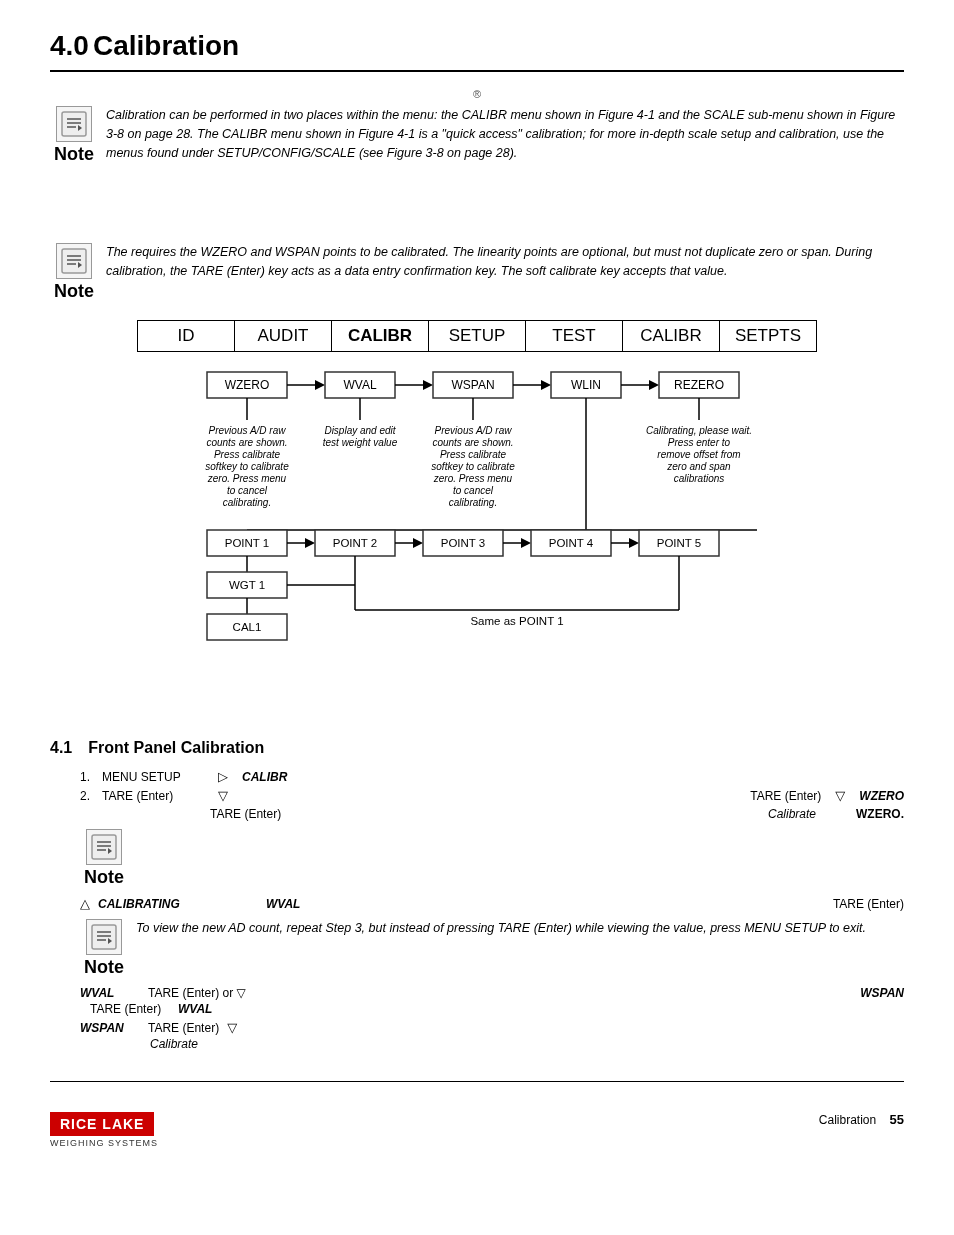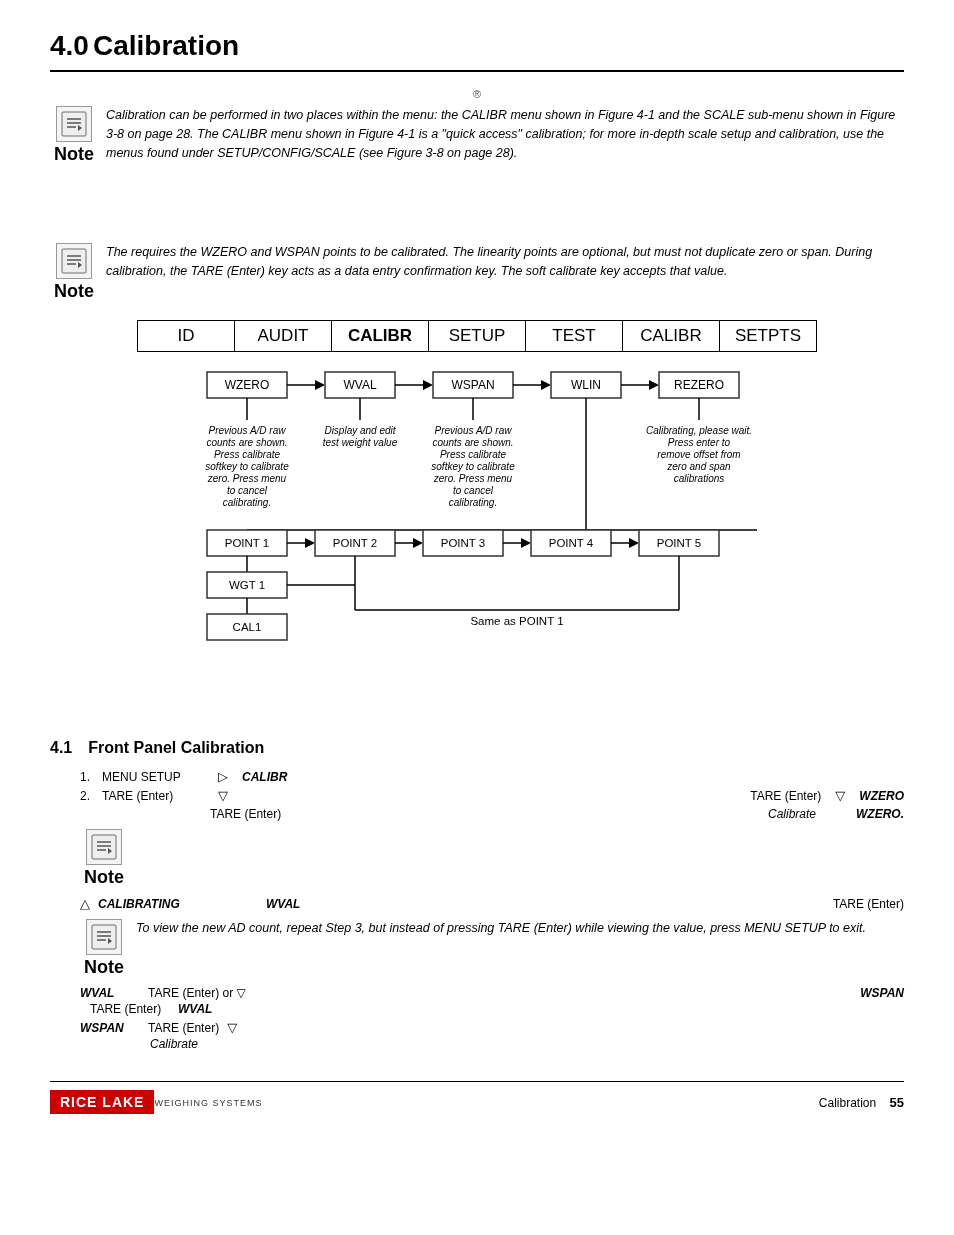--- a/index.html
+++ b/index.html
@@ -121,22 +121,23 @@
       position: relative;
       margin-top: 30px;
       border-top: 1.5px solid #000;
       padding-top: 8px;
       display: flex;
       justify-content: space-between;
       align-items: center;
     }
     .footer-logo {
       display: flex;
-      flex-direction: row;
-      align-items: center;
+      flex-direction: column;
+      align-items: flex-start;
+      margin-top: 22px;
     }
     .logo-box {
       background: #cc0000;
       color: #fff;
       font-size: 14px;
       font-weight: bold;
       padding: 4px 10px;
       letter-spacing: 1px;
     }
     .logo-sub {
@@ -346,21 +347,21 @@
     <span style="font-size:12px;">TARE (Enter)</span>
     <span style="font-size:13px; margin: 0 8px;">▽</span>
     <span style="font-size:12px; font-weight:bold; font-style:italic;">WZERO</span>
   </div>
 
   <div style="display:flex; margin-left:130px; font-size:12px; margin-bottom:4px; gap:10px; align-items:center;">
     <span>TARE (Enter)</span>
     <span style="flex:1;"></span>
     <span style="font-style:italic;">Calibrate</span>
     <span style="margin-left:20px;"></span>
-    <span style="font-weight:bold; font-style:italic;">WZERO.</span>
+    <span style="font-weight:bold; ">WZERO.</span>
   </div>
 
   <div class="note-block" style="margin: 8px 0;">
     <div class="note-icon">
       <div class="note-img">
         <svg width="28" height="28" viewBox="0 0 28 28">
           <rect x="2" y="2" width="24" height="24" rx="2" fill="#eee" stroke="#999" stroke-width="1.5"></rect>
           <line x1="7" y1="9" x2="21" y2="9" stroke="#555" stroke-width="1.5"></line>
           <line x1="7" y1="13" x2="21" y2="13" stroke="#555" stroke-width="1.5"></line>
           <line x1="7" y1="17" x2="16" y2="17" stroke="#555" stroke-width="1.5"></line>

